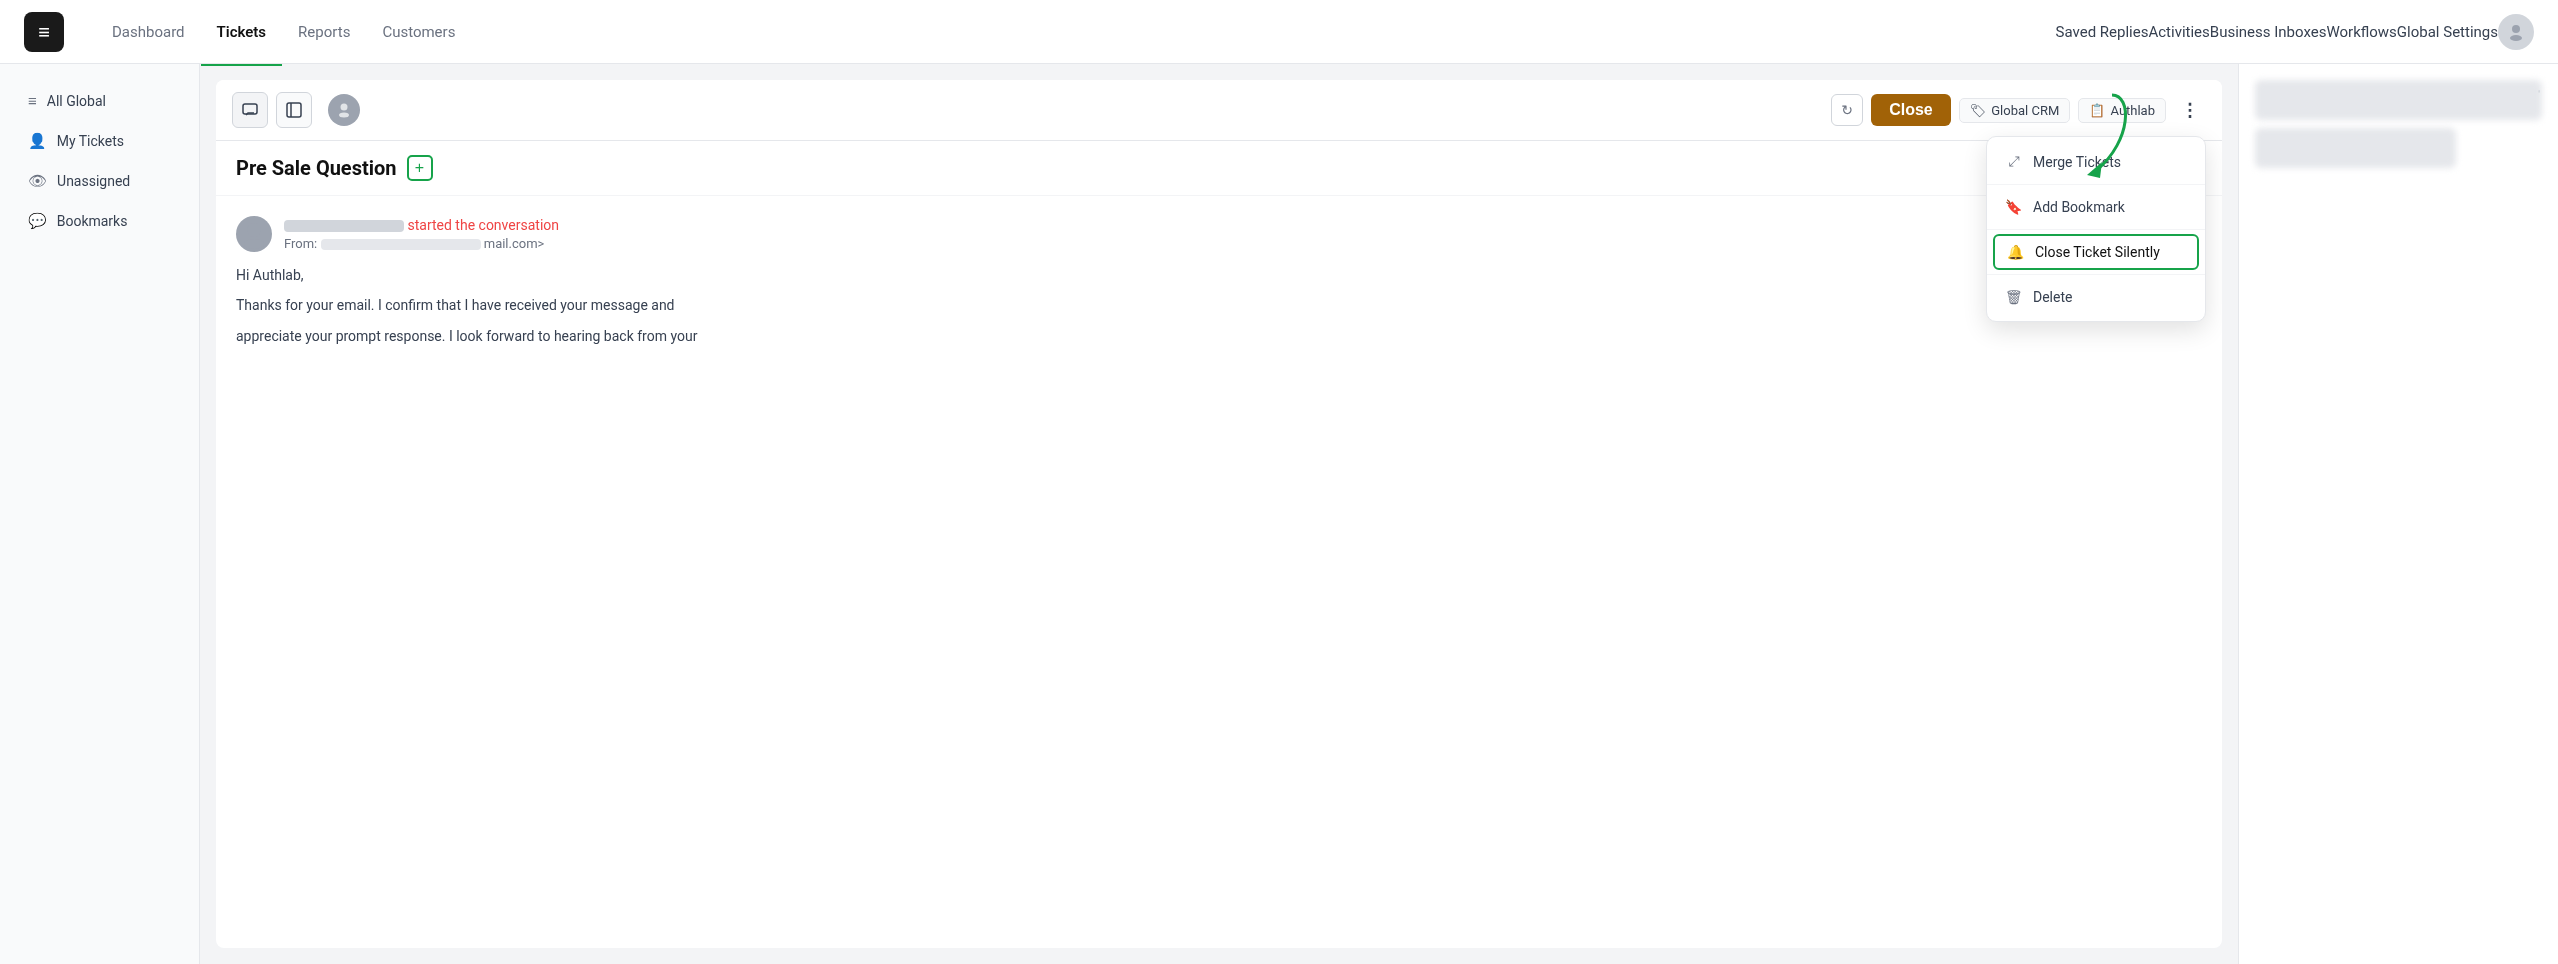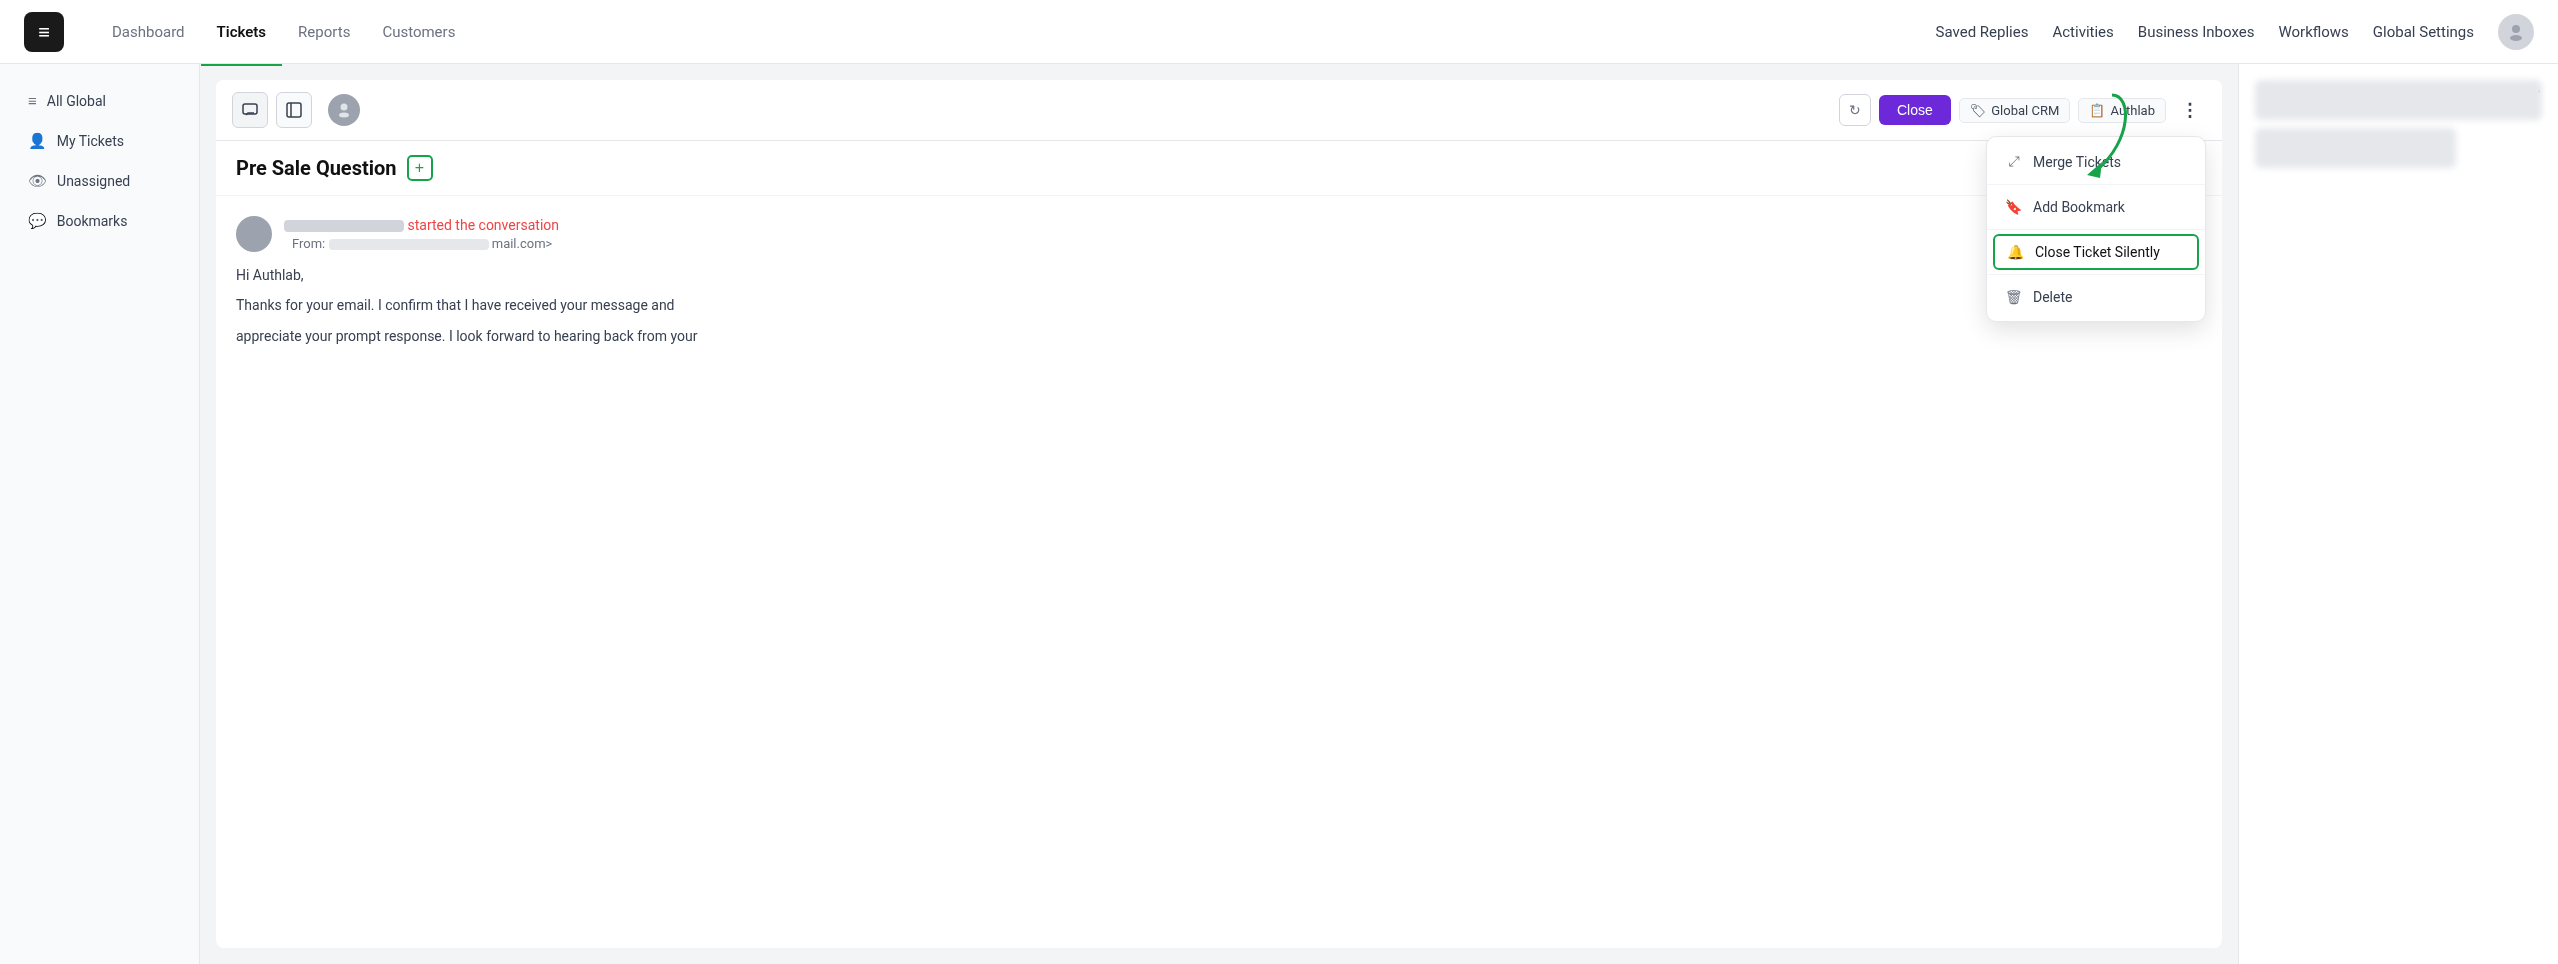--- a/index.html
+++ b/index.html
@@ -18,21 +18,21 @@
     .nav-links { display: flex; align-items: center; flex: 1; }
     .nav-link {
       padding: 8px 16px; font-size: 15px; color: #6b7280; cursor: pointer;
       border-radius: 4px; text-decoration: none; position: relative;
     }
     .nav-link.active { color: #111; font-weight: 600; }
     .nav-link.active::after {
       content: ''; position: absolute; bottom: -17px; left: 0; right: 0;
       height: 2px; background: #16a34a;
     }
-    .nav-right { display: flex; align-items: center; gap: 24px; margin-left: auto; }
+    .nav-right { display: flex; align-items: center; margin-left: auto; }
     .nav-right-link { font-size: 15px; color: #374151; cursor: pointer; }
     .user-avatar {
       width: 36px; height: 36px; border-radius: 50%; background: #d1d5db;
       display: flex; align-items: center; justify-content: center;
     }
 
     
     .layout { display: flex; height: calc(964px - 64px); }
 
     
@@ -64,22 +64,22 @@
       width: 32px; height: 32px; background: #9ca3af; border-radius: 50%;
       display: flex; align-items: center; justify-content: center; margin-left: 8px;
     }
     .toolbar-spacer { flex: 1; }
     .refresh-btn {
       width: 32px; height: 32px; border: 1px solid #d1d5db; background: #fff;
       border-radius: 6px; display: flex; align-items: center; justify-content: center;
       cursor: pointer; font-size: 14px; color: #6b7280;
     }
     .close-btn {
-      padding: 7px 18px; background: #6d28d9; color: #fff; border: none;
-      border-radius: 6px; font-size: 14px; font-weight: 400; cursor: pointer;
+      padding: 7px 18px; background: #a16207; color: #fff; border: none;
+      border-radius: 6px; font-size: 16px; font-weight: 700; cursor: pointer;
     }
     .crm-badge {
       display: flex; align-items: center; gap: 5px; font-size: 13px; color: #374151;
       padding: 4px 10px; background: #f9fafb; border: 1px solid #e5e7eb; border-radius: 5px; cursor: pointer;
     }
     .authlab-badge {
       display: flex; align-items: center; gap: 5px; font-size: 13px; color: #374151;
       padding: 4px 10px; background: #f9fafb; border: 1px solid #e5e7eb; border-radius: 5px; cursor: pointer;
     }
     .three-dots-btn {
@@ -117,21 +117,21 @@
     .message-header { display: flex; align-items: center; gap: 12px; margin-bottom: 12px; }
     .msg-avatar {
       width: 36px; height: 36px; background: #9ca3af; border-radius: 50%; flex-shrink: 0;
     }
     .msg-meta { font-size: 14px; }
     .msg-sender-line { color: #ef4444; }
     .msg-sender-name {
       display: inline-block; width: 120px; height: 12px; background: #d1d5db;
       border-radius: 4px; vertical-align: middle;
     }
-    .msg-from-line { color: #6b7280; font-size: 13px; margin-top: 3px; margin-left: 8px; }
+    .msg-from-line { color: #6b7280; font-size: 13px; margin-top: 3px; }
     .msg-from-blur {
       display: inline-block; width: 160px; height: 11px; background: #e5e7eb;
       border-radius: 4px; vertical-align: middle;
     }
     .close-msg-icon {
       margin-left: auto; color: #9ca3af; font-size: 14px; cursor: pointer;
     }
     .msg-body { font-size: 14px; color: #374151; line-height: 1.6; padding-left: 0; }
     .msg-body p { margin-bottom: 8px; }
 

